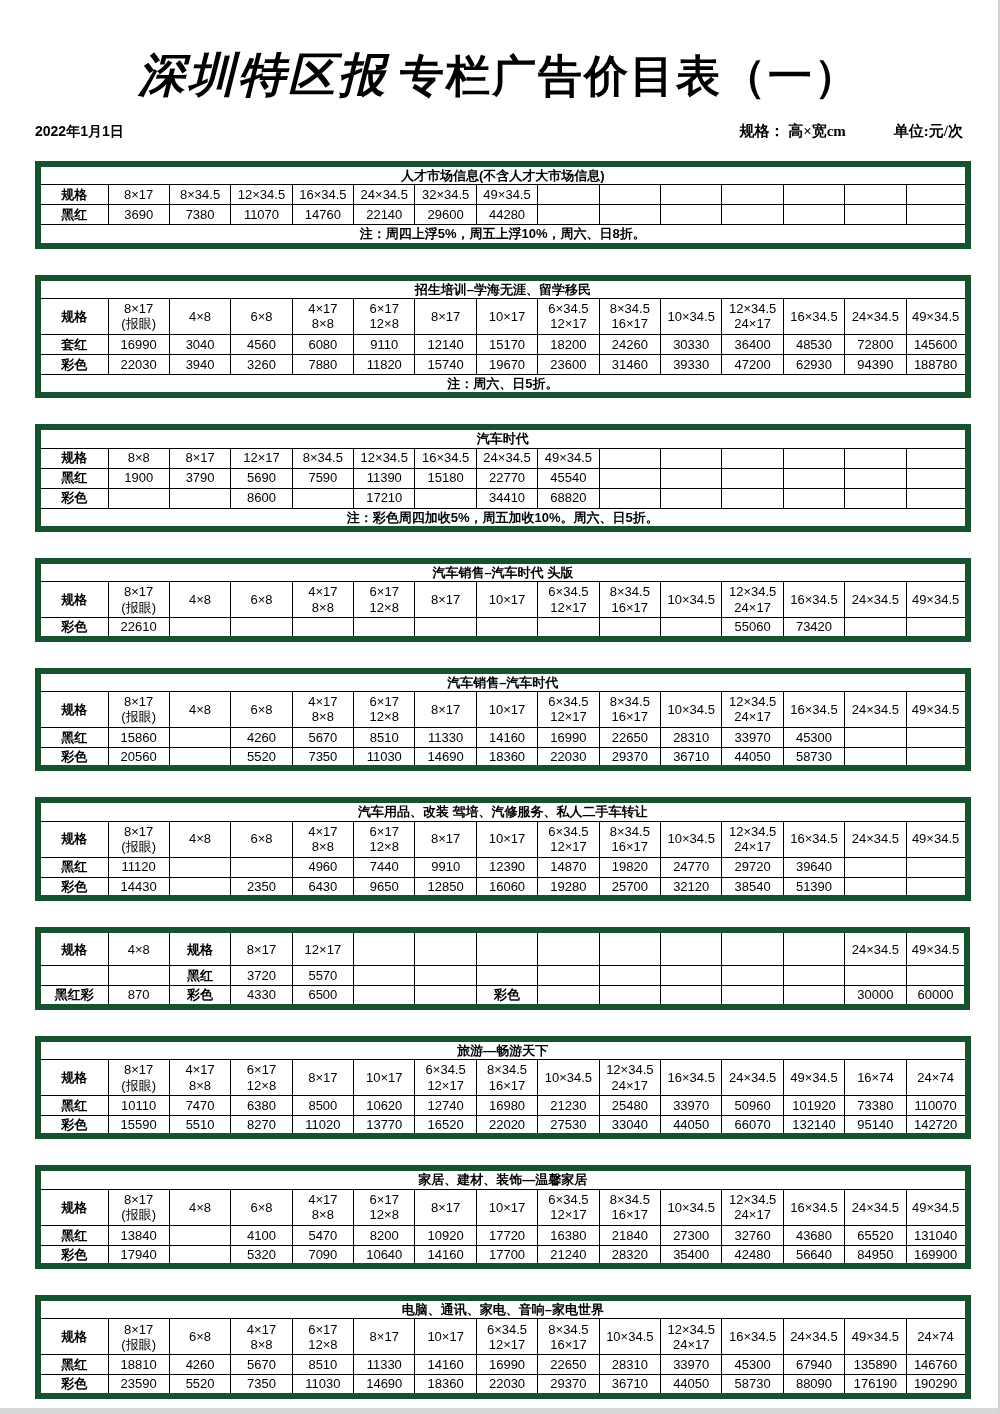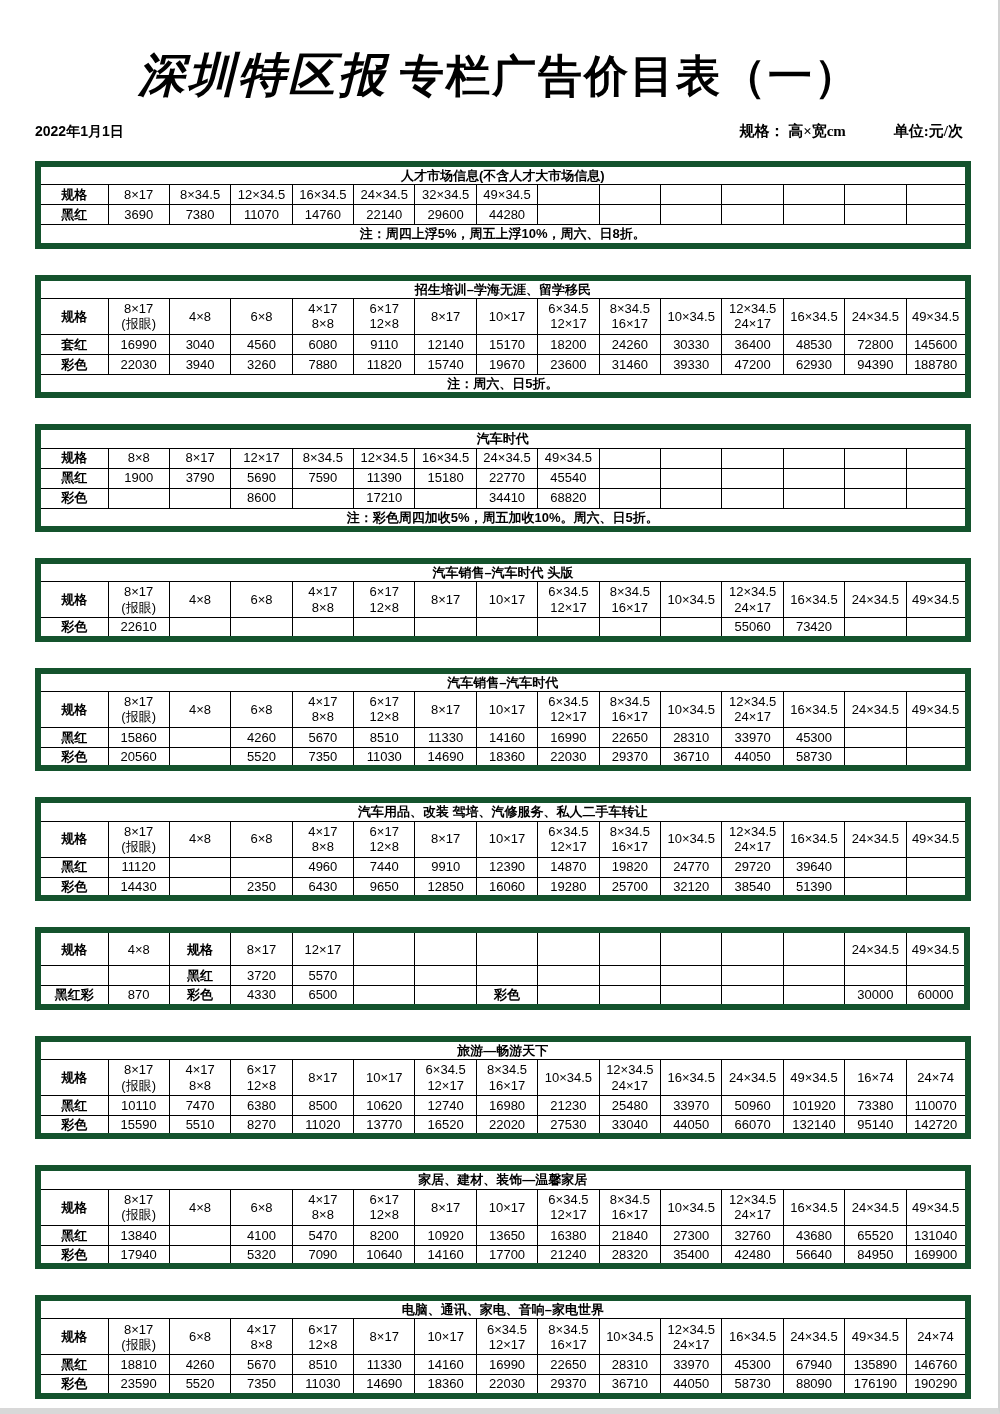--- a/index.html
+++ b/index.html
@@ -699,21 +699,21 @@
             <td class="sp">49×34.5</td>
           </tr>
           <tr class="r-data">
             <td class="lb">黑红</td>
             <td>13840</td>
             <td></td>
             <td>4100</td>
             <td>5470</td>
             <td>8200</td>
             <td>10920</td>
-            <td>13650</td>
+            <td>17720</td>
             <td>16380</td>
             <td>21840</td>
             <td>27300</td>
             <td>32760</td>
             <td>43680</td>
             <td>65520</td>
             <td>131040</td>
           </tr>
           <tr class="r-data">
             <td class="lb">彩色</td>

